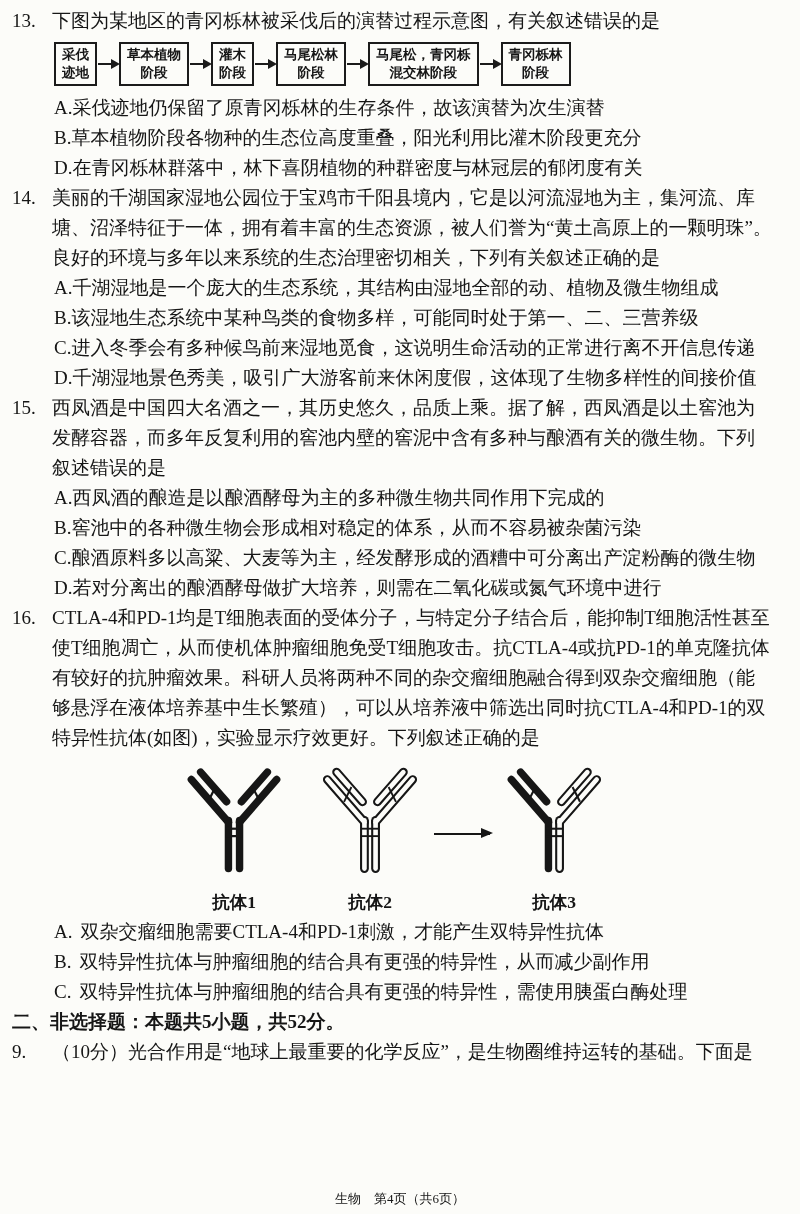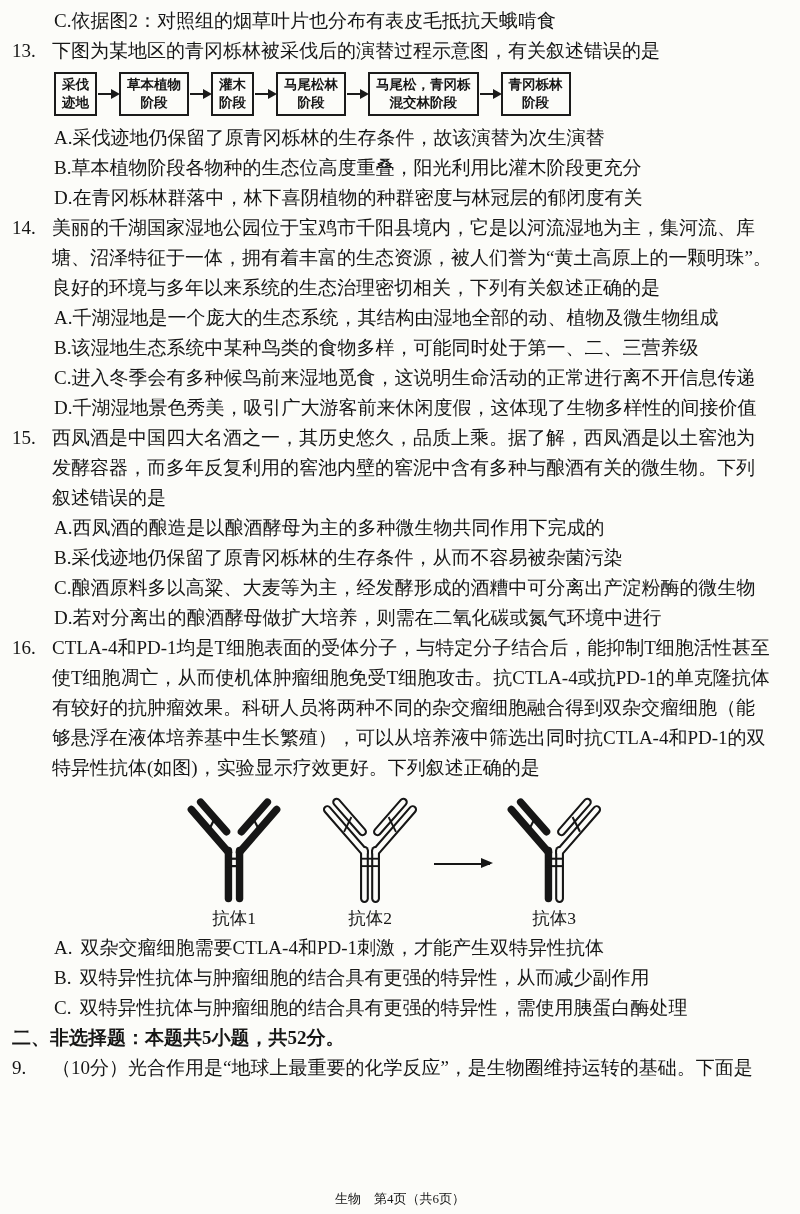--- a/index.html
+++ b/index.html
@@ -32,37 +32,34 @@
   .farrow::after{
     content:"";position:absolute;right:-2px;top:-4px;
     border-left:9px solid #1b1b1b;border-top:5px solid transparent;border-bottom:5px solid transparent;
   }
   
   .fig{display:flex;align-items:flex-start;margin:8px 0 5px 168px;}
   .ab{width:108px;flex:none;}
   .ab svg{display:block;width:108px;height:115px;}
   .ab2{margin-left:28px;}
   .ab3{margin-left:10px;}
-  .ab-label{text-align:center;font-weight:400;font-size:17.5px;line-height:20px;margin-top:2px;}
+  .ab-label{text-align:center;font-weight:700;font-size:17.5px;line-height:20px;margin-top:16px;}
   .fig-arrow{flex:none;width:56px;height:0;border-top:2.5px solid #161616;margin:72px 0 0 10px;position:relative;}
   .fig-arrow::after{
     content:"";position:absolute;right:-3px;top:-7px;width:0;height:0;
     border-left:12px solid #161616;border-top:5.5px solid transparent;border-bottom:5.5px solid transparent;
   }
   .sec{font-weight:700;margin:0;}
   .footer{position:absolute;top:1184px;left:0;width:100%;text-align:center;font-size:13px;}
 </style>
 </head>
 <body>
 
 <div class="sheet">
 
-  <div class="opt">
-    <span class="lab">C.</span><span>依据图2：对照组的烟草叶片也分布有表皮毛抵抗天蛾啃食</span>
-  </div>
 
   <div class="q-para">
     <span class="q-num">13.</span><span class="q-text">下图为某地区的青冈栎林被采伐后的演替过程示意图，有关叙述错误的是</span>
   </div>
 
   <div class="flow">
     <div class="fbox">
       <div>采伐</div>
       <div>迹地</div>
     </div>
@@ -102,21 +99,21 @@
   </div>
   <div class="opt"><span class="lab">A.</span><span>千湖湿地是一个庞大的生态系统，其结构由湿地全部的动、植物及微生物组成</span></div>
   <div class="opt"><span class="lab">B.</span><span>该湿地生态系统中某种鸟类的食物多样，可能同时处于第一、二、三营养级</span></div>
   <div class="opt"><span class="lab">C.</span><span>进入冬季会有多种候鸟前来湿地觅食，这说明生命活动的正常进行离不开信息传递</span></div>
   <div class="opt"><span class="lab">D.</span><span>千湖湿地景色秀美，吸引广大游客前来休闲度假，这体现了生物多样性的间接价值</span></div>
 
   <div class="q-para">
     <span class="q-num">15.</span><span class="q-text">西凤酒是中国四大名酒之一，其历史悠久，品质上乘。据了解，西凤酒是以土窖池为发酵容器，而多年反复利用的窖池内壁的窖泥中含有多种与酿酒有关的微生物。下列叙述错误的是</span>
   </div>
   <div class="opt"><span class="lab">A.</span><span>西凤酒的酿造是以酿酒酵母为主的多种微生物共同作用下完成的</span></div>
-  <div class="opt"><span class="lab">B.</span><span>采伐迹地仍保留了原青冈栎林的生存条件，从而不容易被杂菌污染</span></div>
+  <div class="opt"><span class="lab">B.</span><span>窖池中的各种微生物会形成相对稳定的体系，从而不容易被杂菌污染</span></div>
   <div class="opt"><span class="lab">C.</span><span>酿酒原料多以高粱、大麦等为主，经发酵形成的酒糟中可分离出产淀粉酶的微生物</span></div>
   <div class="opt"><span class="lab">D.</span><span>若对分离出的酿酒酵母做扩大培养，则需在二氧化碳或氮气环境中进行</span></div>
 
   <div class="q-para">
     <span class="q-num">16.</span><span class="q-text">CTLA-4和PD-1均是T细胞表面的受体分子，与特定分子结合后，能抑制T细胞活性甚至使T细胞凋亡，从而使机体肿瘤细胞免受T细胞攻击。抗CTLA-4或抗PD-1的单克隆抗体有较好的抗肿瘤效果。科研人员将两种不同的杂交瘤细胞融合得到双杂交瘤细胞（能够悬浮在液体培养基中生长繁殖），可以从培养液中筛选出同时抗CTLA-4和PD-1的双特异性抗体(如图)，实验显示疗效更好。下列叙述正确的是</span>
   </div>
 
   <div class="fig">
     <div class="ab">
       <svg viewBox="0 0 116 124">

